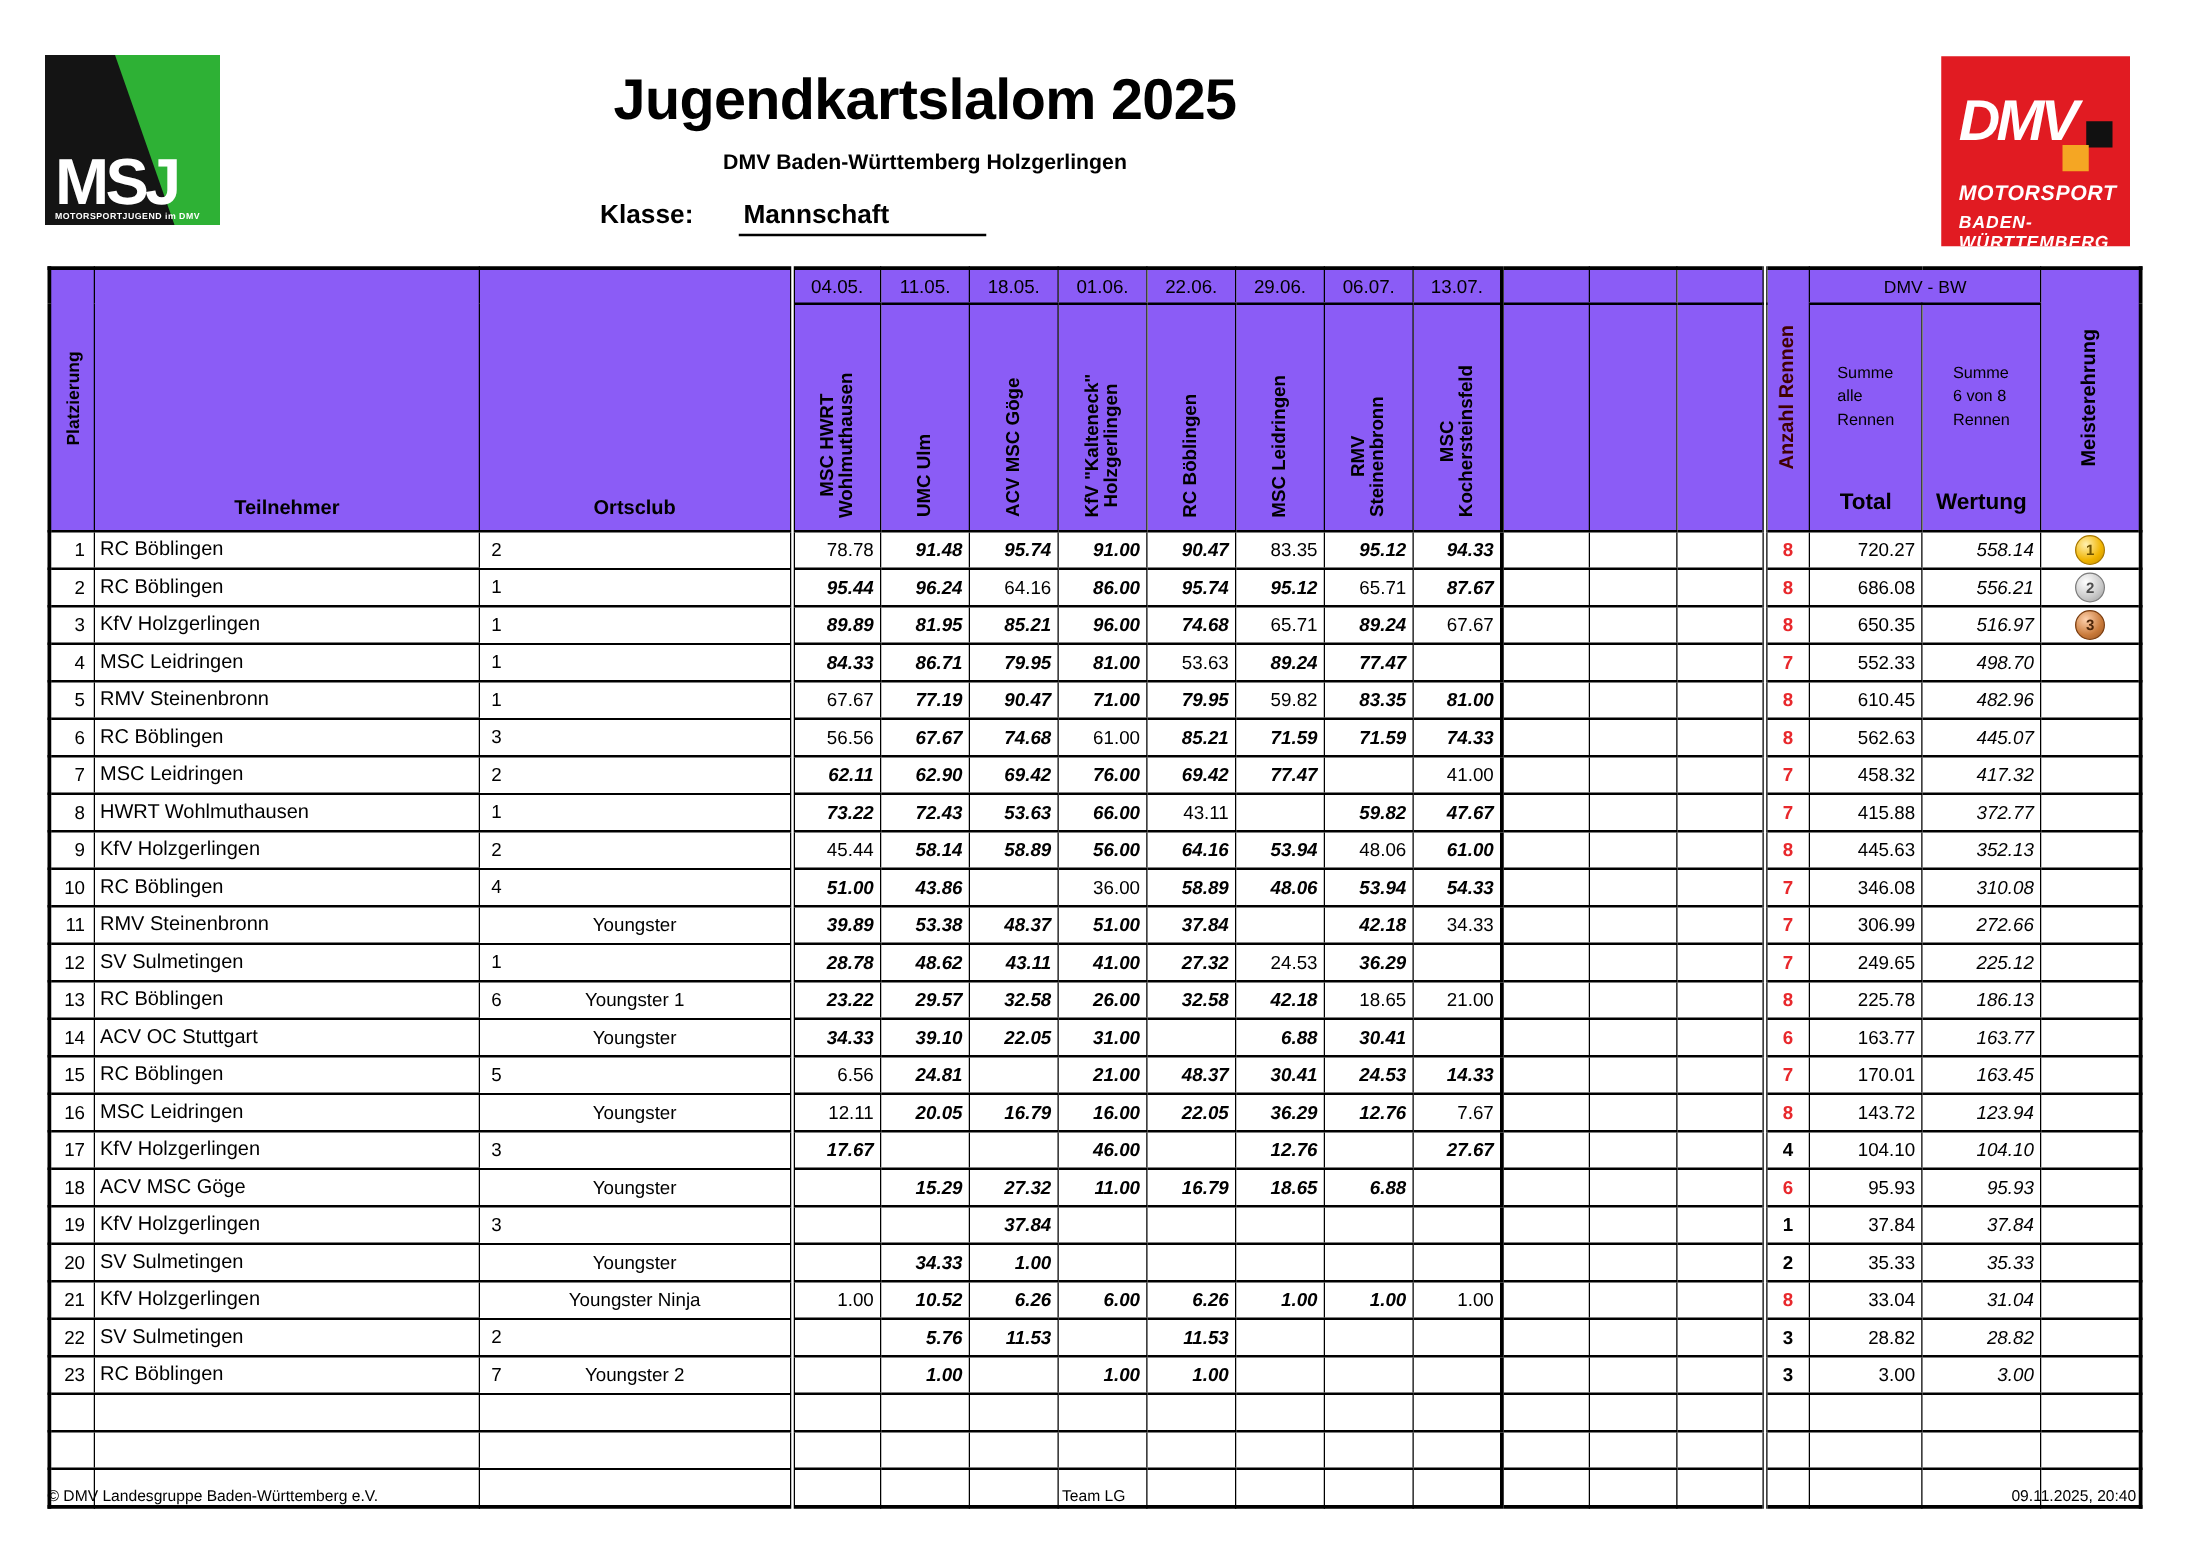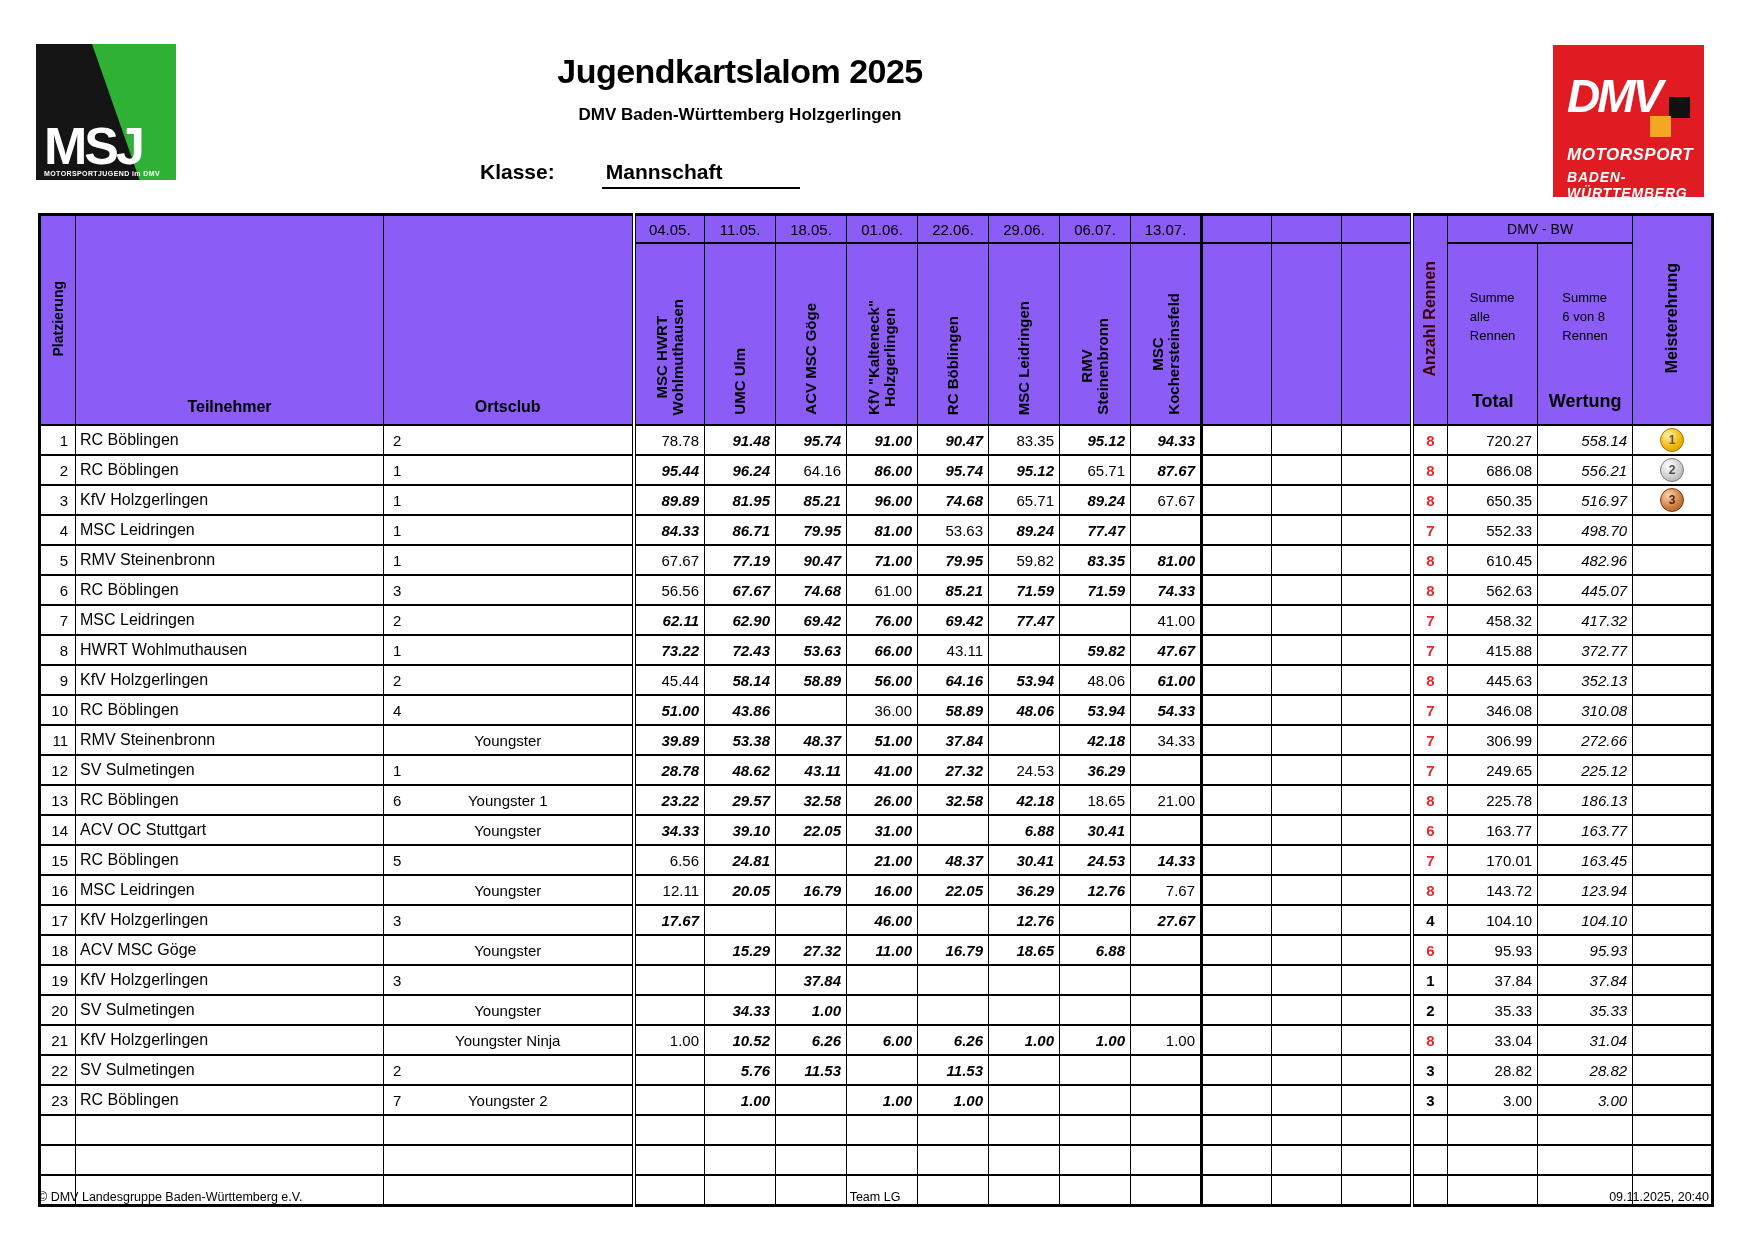--- a/index.html
+++ b/index.html
@@ -8,24 +8,24 @@
 
   
   .msj-logo{position:absolute;left:36px;top:44px;width:140px;height:136px;background:#2eb135;overflow:hidden;}
   .msj-black{position:absolute;inset:0;background:#141414;
              clip-path:polygon(0 0,40% 0,74% 100%,0 100%);}
   .msj-text{position:absolute;left:8px;top:76px;width:130px;color:#fff;font-weight:800;
             font-size:52px;letter-spacing:-3px;line-height:1;}
   .msj-sub{position:absolute;left:8px;bottom:3px;width:132px;color:#fff;font-size:7px;
            font-weight:700;letter-spacing:.4px;white-space:nowrap;}
   .title-block{position:absolute;left:390px;top:52px;width:700px;text-align:center;}
-  .main-title{font-size:34px;font-weight:800;letter-spacing:-.5px;}
+  .main-title{font-size:46px;font-weight:800;letter-spacing:-.5px;}
   .sub-title{font-size:17px;font-weight:700;margin-top:14px;}
   .klasse-row{position:absolute;left:480px;top:160px;font-size:21px;font-weight:700;}
-  .klasse-value{display:inline-block;margin-left:47px;min-width:190px;
+  .klasse-value{display:inline-block;margin-left:36px;min-width:190px;
                 border-bottom:2px solid #000;padding:0 4px 3px 4px;}
   .dmv-logo{position:absolute;left:1553px;top:45px;width:151px;height:152px;background:#e11b22;
             color:#fff;overflow:hidden;}
   .dmv-word{position:absolute;left:14px;top:24px;font-size:46px;font-weight:900;font-style:italic;
             letter-spacing:-3px;}
   .sq{position:absolute;width:21px;height:21px;}
   .sq-black{background:#111;right:14px;top:52px;}
   .sq-orange{background:#f5a623;right:33px;top:71px;}
   .dmv-l1{position:absolute;left:14px;top:100px;font-size:17px;font-weight:900;font-style:italic;letter-spacing:.5px;}
   .dmv-l2{position:absolute;left:14px;top:124px;font-size:14px;font-weight:900;font-style:italic;letter-spacing:.8px;}

